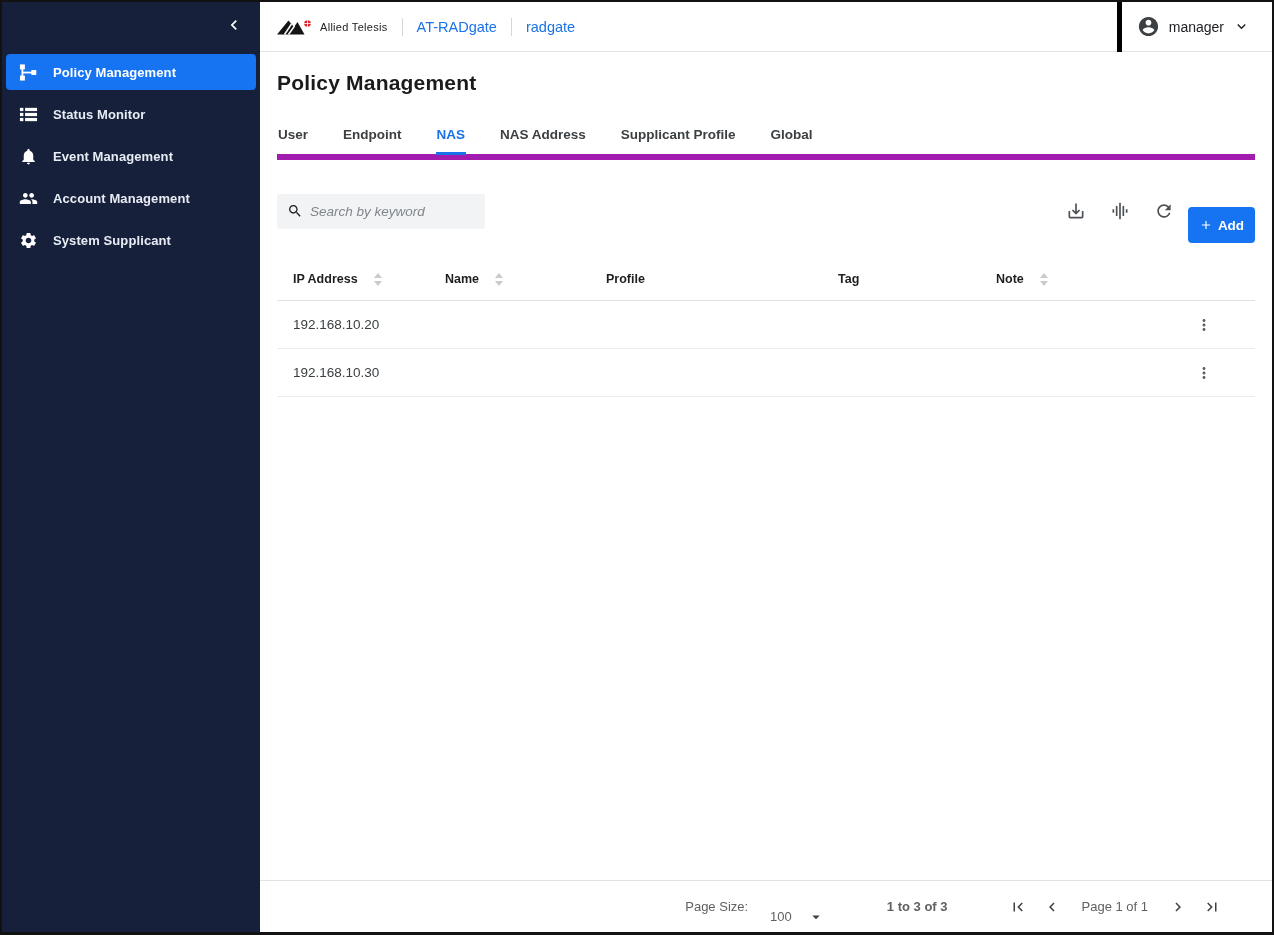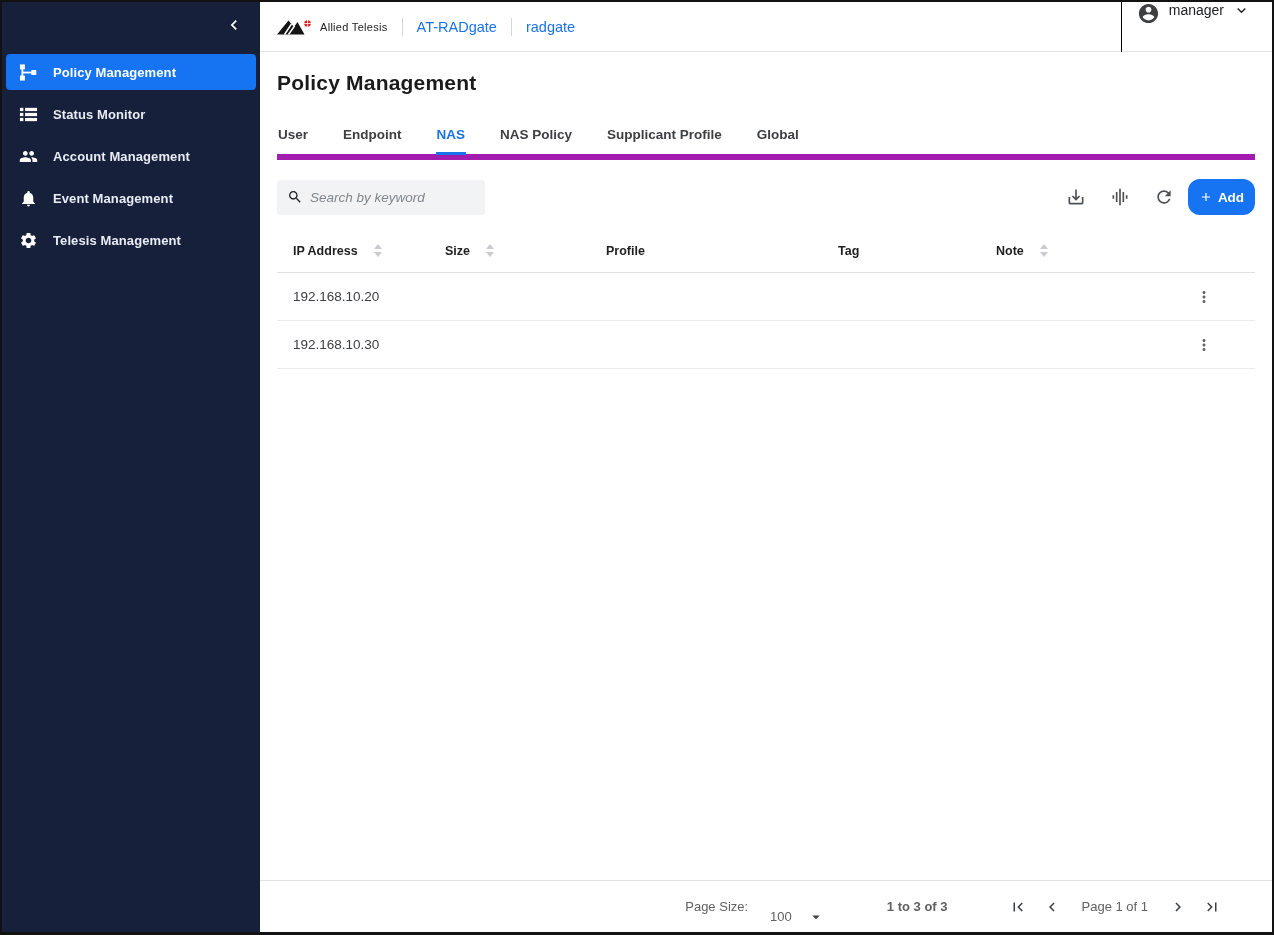--- a/index.html
+++ b/index.html
@@ -21,21 +21,21 @@
   
   .main { flex:1; min-width:0; display:flex; flex-direction:column; background:#fff; }
 
   
   .topbar { height:50px; flex-shrink:0; border-bottom:1px solid #e3e3e3; display:flex; align-items:center; padding-left:16px; }
   .brand { display:flex; align-items:center; gap:7px; }
   .brand-text { font-size:11px; color:#222; letter-spacing:.3px; }
   .vdiv { width:1px; height:18px; background:#d6d6d6; margin:0 14px; }
   .crumb { color:#1A73E8; font-size:14.5px; font-weight:400; cursor:pointer; }
   .topbar-spacer { flex:1; }
-  .user-box { height:50px; border-left:1px solid #000000; display:flex; align-items:flex-start; gap:9px; padding:0 22px 0 15px; cursor:pointer; }
+  .user-box { height:50px; border-left:5px solid #000000; display:flex; align-items:center; gap:9px; padding:0 22px 0 15px; cursor:pointer; }
   .user-box svg.avatar { width:23px; height:23px; fill:#3c4043; }
   .user-name { font-size:14px; font-weight:500; color:#202124; }
   .user-box svg.caret { width:17px; height:17px; fill:#202124; }
 
   
   .content { flex:1; display:flex; flex-direction:column; padding:0 17px; min-height:0; }
   .page-title { margin-top:19px; font-size:21px; font-weight:700; color:#1b1b1b; letter-spacing:.2px; }
   .tabs { display:flex; gap:33px; margin-top:23px; border-bottom:6px solid #a21caf; }
   .tab { padding:9px 1px 12px 1px; font-size:13.5px; font-weight:700; color:#3c4043; cursor:pointer; position:relative; }
   .tab.active { color:#1A73E8; }
@@ -43,27 +43,27 @@
 
   
   .toolbar { margin-top:19px; display:flex; align-items:center; }
   .search { width:208px; height:35px; background:#f1f3f5; border-radius:3px; display:flex; align-items:center; gap:7px; padding:0 10px; }
   .search svg { width:16px; height:16px; fill:#202124; flex-shrink:0; }
   .search input { flex:1; min-width:0; border:none; background:transparent; outline:none; font-family:inherit; font-size:13.5px; font-style:italic; color:#5f6368; }
   .search input::placeholder { color:#80868b; font-style:italic; }
   .toolbar-right { margin-left:auto; display:flex; align-items:center; }
   .icon-btn { width:20px; height:20px; margin-left:24px; cursor:pointer; }
   .icon-btn svg { width:20px; height:20px; fill:#4d5156; }
-  .add-btn { margin-left:14px; width:67px; height:36px; background:#1673F2; border:none; border-radius:12px; color:#fff; font-family:inherit; font-size:13.5px; font-weight:700; display:flex; align-items:center; justify-content:center; gap:5px; cursor:pointer; }
+  .add-btn { margin-left:14px; width:67px; height:36px; background:#1673F2; border:none; border-radius:4px; color:#fff; font-family:inherit; font-size:13.5px; font-weight:700; display:flex; align-items:center; justify-content:center; gap:5px; cursor:pointer;margin-top:28px; }
   .add-btn svg { width:14px; height:14px; fill:#fff; }
 
   
   .grid-header, .grid-row { display:grid; grid-template-columns:152px 161px 232px 158px 198px 1fr; align-items:center; }
   .grid-header { margin-top:14px; height:44px; border-bottom:1px solid #e0e0e0; }
-  .th { display:flex; align-items:center; gap:16px; padding-left:16px; font-size:12.5px; font-weight:700; color:#1f1f1f; }
+  .th { display:flex; align-items:flex-end; gap:16px; padding-left:16px; font-size:12.5px; font-weight:700; color:#1f1f1f; }
   .sort { display:flex; flex-direction:column; gap:3px; cursor:pointer; }
   .sort .up { width:0; height:0; border-left:4px solid transparent; border-right:4px solid transparent; border-bottom:5px solid #c7ccd1; }
   .sort .down { width:0; height:0; border-left:4px solid transparent; border-right:4px solid transparent; border-top:5px solid #c7ccd1; }
   .grid-row { height:48px; border-bottom:1px solid #ececec; font-size:13.5px; color:#3c4043; }
   .td { padding-left:16px; overflow:hidden; white-space:nowrap; }
   .row-actions { display:flex; justify-content:flex-end; padding-right:42px; }
   .kebab { width:18px; height:18px; cursor:pointer; }
   .kebab svg { width:18px; height:18px; fill:#5f6368; }
 
   
@@ -114,40 +114,40 @@
               <rect x="6.4" y="8.3" width="12.6" height="3.4"></rect>
               <rect x="1" y="13.6" width="3.6" height="3.4"></rect>
               <rect x="6.4" y="13.6" width="12.6" height="3.4"></rect>
             </svg>
         </span>
         <span>Status Monitor</span>
       </div>
       <div class="nav-item">
         <span class="nav-icon">
           <svg viewBox="0 0 24 24">
+              <path d="M12 22c1.1 0 2-.9 2-2h-4c0 1.1.9 2 2 2zm6-6v-5c0-3.07-1.63-5.64-4.5-6.32V4c0-.83-.67-1.5-1.5-1.5s-1.5.67-1.5 1.5v.68C7.64 5.36 6 7.92 6 11v5l-2 2v1h16v-1l-2-2z"></path>
+            </svg>
+        </span>
+        <span>Event Management</span>
+      </div>
+      <div class="nav-item">
+        <span class="nav-icon">
+          <svg viewBox="0 0 24 24">
               <path d="M16 11c1.66 0 2.99-1.34 2.99-3S17.66 5 16 5c-1.66 0-3 1.34-3 3s1.34 3 3 3zm-8 0c1.66 0 2.99-1.34 2.99-3S9.66 5 8 5C6.34 5 5 6.34 5 8s1.34 3 3 3zm0 2c-2.33 0-7 1.17-7 3.5V19h14v-2.5c0-2.33-4.67-3.5-7-3.5zm8 0c-.29 0-.62.02-.97.05 1.16.84 1.97 1.97 1.97 3.45V19h6v-2.5c0-2.33-4.67-3.5-7-3.5z"></path>
             </svg>
         </span>
         <span>Account Management</span>
       </div>
       <div class="nav-item">
         <span class="nav-icon">
           <svg viewBox="0 0 24 24">
-              <path d="M12 22c1.1 0 2-.9 2-2h-4c0 1.1.9 2 2 2zm6-6v-5c0-3.07-1.63-5.64-4.5-6.32V4c0-.83-.67-1.5-1.5-1.5s-1.5.67-1.5 1.5v.68C7.64 5.36 6 7.92 6 11v5l-2 2v1h16v-1l-2-2z"></path>
-            </svg>
-        </span>
-        <span>Event Management</span>
-      </div>
-      <div class="nav-item">
-        <span class="nav-icon">
-          <svg viewBox="0 0 24 24">
               <path d="M19.14 12.94c.04-.3.06-.61.06-.94 0-.32-.02-.64-.07-.94l2.03-1.58c.18-.14.23-.41.12-.61l-1.92-3.32c-.12-.22-.37-.29-.59-.22l-2.39.96c-.5-.38-1.03-.7-1.62-.94l-.36-2.54c-.04-.24-.24-.41-.48-.41h-3.84c-.24 0-.43.17-.47.41l-.36 2.54c-.59.24-1.13.57-1.62.94l-2.39-.96c-.22-.08-.47 0-.59.22L2.74 8.87c-.12.21-.08.47.12.61l2.03 1.58c-.05.3-.09.63-.09.94s.02.64.07.94l-2.03 1.58c-.18.14-.23.41-.12.61l1.92 3.32c.12.22.37.29.59.22l2.39-.96c.5.38 1.03.7 1.62.94l.36 2.54c.05.24.24.41.48.41h3.84c.24 0 .44-.17.47-.41l.36-2.54c.59-.24 1.13-.56 1.62-.94l2.39.96c.22.08.47 0 .59-.22l1.92-3.32c.12-.22.07-.47-.12-.61l-2.01-1.58zM12 15.6c-1.98 0-3.6-1.62-3.6-3.6s1.62-3.6 3.6-3.6 3.6 1.62 3.6 3.6-1.62 3.6-3.6 3.6z"></path>
             </svg>
         </span>
-        <span>Telesis Management</span>
+        <span>System Supplicant</span>
       </div>
     </nav>
   </aside>
 
   <div class="main">
 
     <header class="topbar">
       <div class="brand">
         <span style="display:flex">
           <svg width="37" height="24" viewBox="0 0 37 24">
@@ -177,21 +177,21 @@
       </div>
     </header>
 
     <div class="content">
       <h1 class="page-title">Policy Management</h1>
 
       <div class="tabs">
         <div class="tab">User</div>
         <div class="tab">Endpoint</div>
         <div class="tab active">NAS</div>
-        <div class="tab">NAS Policy</div>
+        <div class="tab">NAS Address</div>
         <div class="tab">Supplicant Profile</div>
         <div class="tab">Global</div>
       </div>
 
       <div class="toolbar">
         <div class="search">
           <svg viewBox="0 0 24 24">
               <path d="M15.5 14h-.79l-.28-.27C15.41 12.59 16 11.11 16 9.5 16 5.91 13.09 3 9.5 3S3 5.91 3 9.5 5.91 16 9.5 16c1.61 0 3.09-.59 4.23-1.57l.27.28v.79l5 5L20.49 19l-5-4.99zm-6 0C7.01 14 5 11.99 5 9.5S7.01 5 9.5 5 14 7.01 14 9.5 11.99 14 9.5 14z"></path>
             </svg>
           <input type="text" placeholder="Search by keyword" style="">
@@ -223,21 +223,21 @@
 
       <div class="grid-header">
         <div class="th">
           <span>IP Address</span>
           <span class="sort">
               <span class="up"></span>
               <span class="down"></span>
             </span>
         </div>
         <div class="th">
-          <span>Size</span>
+          <span>Name</span>
           <span class="sort">
               <span class="up"></span>
               <span class="down"></span>
             </span>
         </div>
         <div class="th">
           <span>Profile</span>
         </div>
         <div class="th">
           <span>Tag</span>

